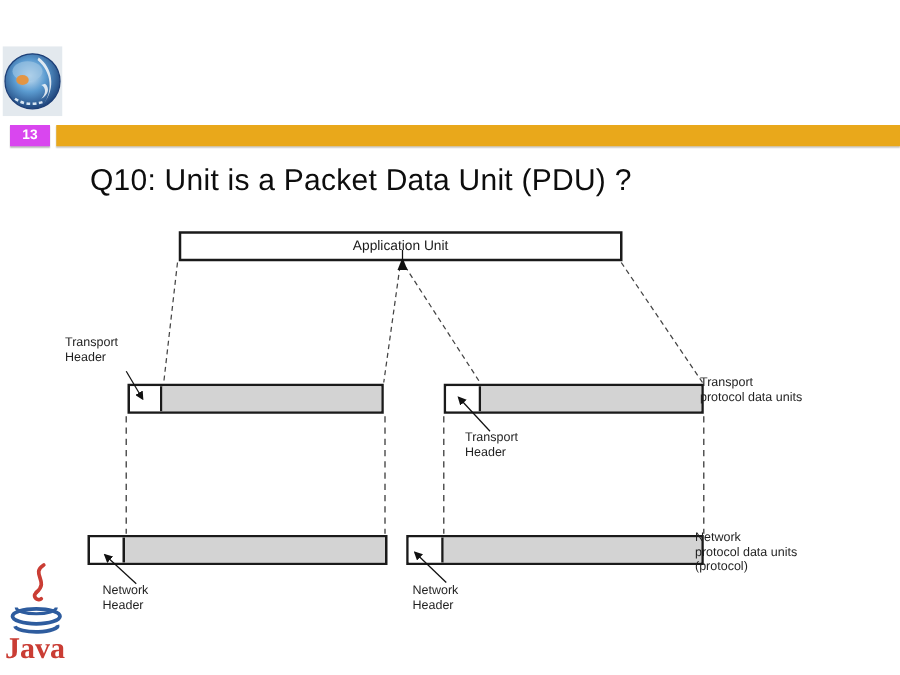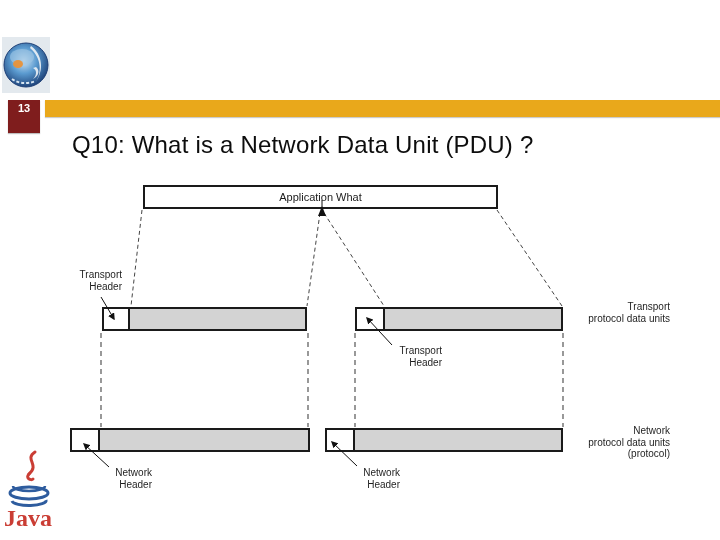--- a/index.html
+++ b/index.html
@@ -3,22 +3,22 @@
 <meta charset="utf-8">
 <style>
   html,body{margin:0;padding:0;background:#fff;}
   .slide{
     position:relative;width:720px;height:540px;background:#ffffff;
     font-family:"Liberation Sans",sans-serif;overflow:hidden;
   }
   
   .globe{position:absolute;left:2px;top:37px;width:48px;height:56px;}
   .pagenum{
-    position:absolute;left:8px;top:100px;width:32px;height:33px;
-    background:#7f1d1d;color:#ffffff;font-size:11px;font-weight:bold;
+    position:absolute;left:8px;top:100px;width:32px;height:17px;
+    background:#d946ef;color:#ffffff;font-size:11px;font-weight:bold;
     text-align:center;line-height:17px;box-shadow:0 1px 1px rgba(0,0,0,.25);
   }
   .bar{
     position:absolute;left:45px;top:100px;width:675px;height:17px;
     background:#E9A81B;box-shadow:0 1px 1px rgba(0,0,0,.2);
   }
   .title{
     position:absolute;left:72px;top:131px;width:620px;
     font-size:24px;color:#0d0d0d;letter-spacing:0.2px;white-space:nowrap;
   }
@@ -28,21 +28,21 @@
     background:#ffffff;display:flex;
   }
   .pdu-box .hdr{box-sizing:border-box;border-right:2px solid #1a1a1a;background:#ffffff;height:100%;}
   .pdu-box .data{flex:1;background:#D3D3D3;height:100%;}
   .app-box{
     position:absolute;box-sizing:border-box;border:2px solid #1a1a1a;background:#ffffff;
     display:flex;align-items:center;justify-content:center;
     font-size:11px;color:#1a1a1a;
   }
   .lbl{
-    position:absolute;text-align:right;font-size:10px;line-height:11.5px;color:#1f1f1f;
+    position:absolute;text-align:left;font-size:10px;line-height:11.5px;color:#1f1f1f;
   }
   .lbl span{display:block;}
   .overlay{position:absolute;left:0;top:0;width:720px;height:540px;pointer-events:none;}
   .java{position:absolute;left:2px;top:450px;width:54px;height:88px;}
 </style>
 </head>
 <body>
 
 <div class="slide">
 
@@ -59,24 +59,24 @@
     <ellipse cx="20" cy="20" rx="12" ry="8" fill="#9cc4e4" opacity="0.65"></ellipse>
     <ellipse cx="16" cy="27" rx="5" ry="4" fill="#e8923a" opacity="0.95"></ellipse>
     <path d="M29,9 C40,17 43,33 33,46 C40,37 40,21 28,11 Z" fill="#eef3f6" opacity="0.9"></path>
     <path d="M34,30 C38,33 37,39 31,42 C35,38 35,33 31,31 Z" fill="#f4f7f9" opacity="0.85"></path>
     <path d="M10,42 Q20,49 34,44" stroke="#d8e6f2" stroke-width="2" fill="none" stroke-dasharray="3,2"></path>
   </svg>
 
   <div class="pagenum">13</div>
   <div class="bar"></div>
 
-  <div class="title">Q10: What is a Network Data Unit (PDU) ?</div>
+  <div class="title">Q10: Unit is a Packet Data Unit (PDU) ?</div>
 
   <div class="app-box" style="left:143px;top:185px;width:355px;height:24px;">
-    <span>Application What</span>
+    <span>Application Unit</span>
   </div>
 
   <div class="pdu-box" style="left:102px;top:307px;width:205px;height:24px;">
     <div class="hdr" style="width:26px;"></div>
     <div class="data"></div>
   </div>
   <div class="pdu-box" style="left:355px;top:307px;width:208px;height:24px;">
     <div class="hdr" style="width:28px;"></div>
     <div class="data"></div>
   </div>

